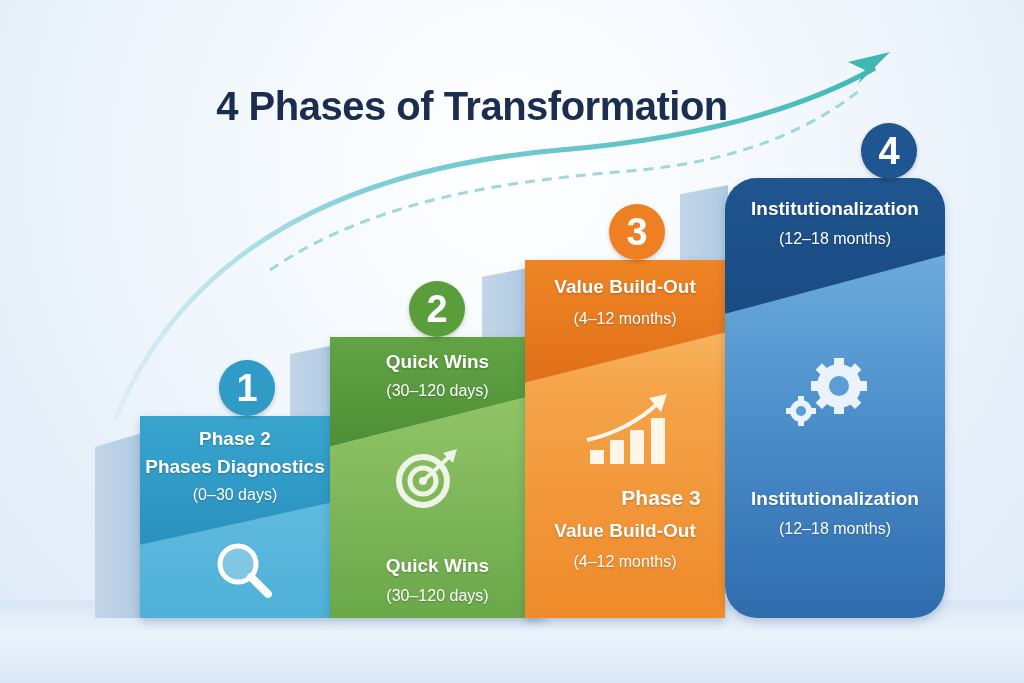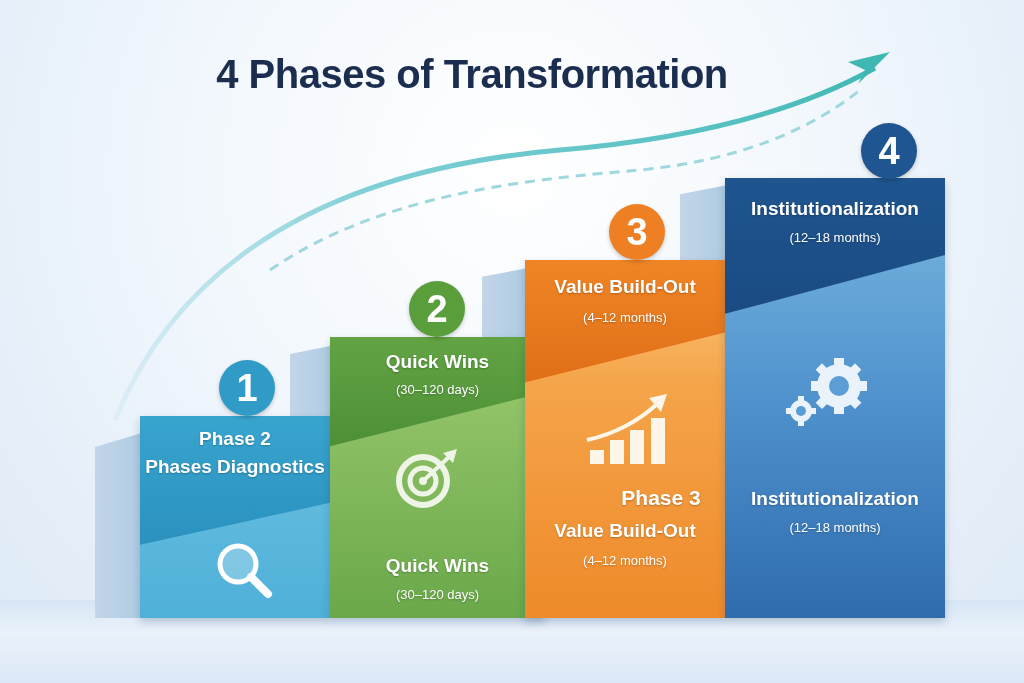--- a/index.html
+++ b/index.html
@@ -1,32 +1,32 @@
 <!DOCTYPE html>
 <html><head>
 <meta charset="utf-8">
 <style>
   html,body{margin:0;padding:0;}
   body{width:1024px;height:683px;overflow:hidden;position:relative;
     font-family:"Liberation Sans","DejaVu Sans",sans-serif;
     background:radial-gradient(ellipse at 50% 25%, #ffffff 0%, #f3f8fd 40%, #dce9f6 100%);}
   .title{position:absolute;left:0;width:1024px;top:52px;text-align:center;
     font-size:40px;font-weight:bold;color:#1b2e4f;letter-spacing:-0.5px;}
-  .title span{display:inline-block;transform:translateX(-40px);}
+  .title span{display:inline-block;transform:translateX(-40px);margin-top:32px;}
   .floor{position:absolute;left:0;top:600px;width:1024px;height:83px;
     background:linear-gradient(180deg,#d7e6f5 0%,#eaf2fb 40%,#dbe8f6 100%);}
   .curve{position:absolute;left:0;top:0;}
   .back{position:absolute;background:linear-gradient(90deg,#c3d5e8,#aecbe2);}
   .step{position:absolute;overflow:hidden;color:#fff;text-align:center;
     box-shadow:0 4px 8px rgba(40,70,110,0.25);}
   .step .top{position:absolute;left:0;top:0;width:100%;}
   .txt{position:absolute;left:0;width:100%;text-align:center;
     text-shadow:0 1px 2px rgba(0,0,0,0.25);}
   .t-name{font-size:19px;font-weight:bold;}
-  .t-dur{font-size:13px;}
+  .t-dur{font-size:16px;}
   .t-phase{font-size:21px;font-weight:bold;}
   .badge{position:absolute;width:56px;height:56px;border-radius:50%;color:#fff;
     font-size:38px;font-weight:bold;text-align:center;line-height:56px;
     box-shadow:0 2px 4px rgba(0,0,0,0.2);}
   .icon{position:absolute;}
 </style>
 </head>
 <body>
 
 <div class="floor"></div>
@@ -48,20 +48,21 @@
 
 <div class="back" style="left:95px;top:432px;width:50px;height:186px;clip-path:polygon(0 8%,100% 0,100% 100%,0 100%);"></div>
 <div class="back" style="left:290px;top:345px;width:45px;height:75px;clip-path:polygon(0 12%,100% 0,100% 100%,0 100%);"></div>
 <div class="back" style="left:482px;top:268px;width:46px;height:72px;clip-path:polygon(0 12%,100% 0,100% 100%,0 100%);"></div>
 <div class="back" style="left:680px;top:185px;width:48px;height:78px;clip-path:polygon(0 12%,100% 0,100% 100%,0 100%);"></div>
 
 <div class="step" style="left:140px;top:416px;width:190px;height:202px;background:linear-gradient(180deg,#6cc1e2,#4fb0d8);">
   <div class="top" style="height:140px;background:linear-gradient(180deg,#38a5cf,#2a8fbd);clip-path:polygon(0 0,100% 0,100% 62%,0 92%);"></div>
   <div class="txt t-name" style="top:12px;">Phase 2</div>
   <div class="txt t-name" style="top:40px;">Phases Diagnostics</div>
+  <div class="txt t-dur" style="top:70px;">(0–30 days)</div>
   <svg class="icon" style="left:70px;top:120px;" width="70" height="70">
     <circle cx="28" cy="28" r="18" fill="rgba(255,255,255,0.25)" stroke="#fff" stroke-width="5"></circle>
     <line x1="41" y1="41" x2="58" y2="58" stroke="#fff" stroke-width="8" stroke-linecap="round"></line>
   </svg>
 </div>
 <div class="badge" style="left:219px;top:360px;background:#2f9bc6;">1</div>
 
 <div class="step" style="left:330px;top:337px;width:215px;height:281px;background:linear-gradient(180deg,#9ccb6f,#6aa84a);">
   <div class="top" style="height:115px;background:linear-gradient(180deg,#62a444,#4d8e36);clip-path:polygon(0 0,100% 0,100% 48%,0 95%);"></div>
   <div class="txt t-name" style="top:14px;">Quick Wins</div>
@@ -89,21 +90,21 @@
     <rect x="66" y="28" width="14" height="46" fill="#fff6ea"></rect>
     <path d="M2,50 C30,44 55,30 72,14" stroke="#fff6ea" stroke-width="4" fill="none"></path>
     <polygon points="64,8 82,4 76,22" fill="#fff6ea"></polygon>
   </svg>
   <div class="txt t-phase" style="top:226px;margin-left:36px;">Phase 3</div>
   <div class="txt t-name" style="top:260px;">Value Build-Out</div>
   <div class="txt t-dur" style="top:293px;">(4–12 months)</div>
 </div>
 <div class="badge" style="left:609px;top:204px;background:#ee7f22;">3</div>
 
-<div class="step" style="left:725px;top:178px;width:220px;height:440px;background:linear-gradient(180deg,#7bb8e0 0%,#4f92cd 50%,#2f6cae 100%);">
+<div class="step" style="left:725px;top:178px;width:220px;height:440px;background:linear-gradient(180deg,#7bb8e0 0%,#4f92cd 50%,#2f6cae 100%);border-radius:32px;">
   <div class="top" style="height:140px;background:linear-gradient(180deg,#1f558f,#1a4a82);clip-path:polygon(0 0,100% 0,100% 55%,0 97%);"></div>
   <div class="txt t-name" style="top:20px;">Institutionalization</div>
   <div class="txt t-dur" style="top:52px;">(12–18 months)</div>
   <svg class="icon" style="left:56px;top:178px;" width="100" height="80">
     <g fill="#eaf3fb">
       <circle cx="58" cy="30" r="22"></circle>
       <rect x="53" y="2" width="10" height="10"></rect>
         <rect x="53" y="48" width="10" height="10"></rect>
       <rect x="30" y="25" width="10" height="10"></rect>
         <rect x="76" y="25" width="10" height="10"></rect>

